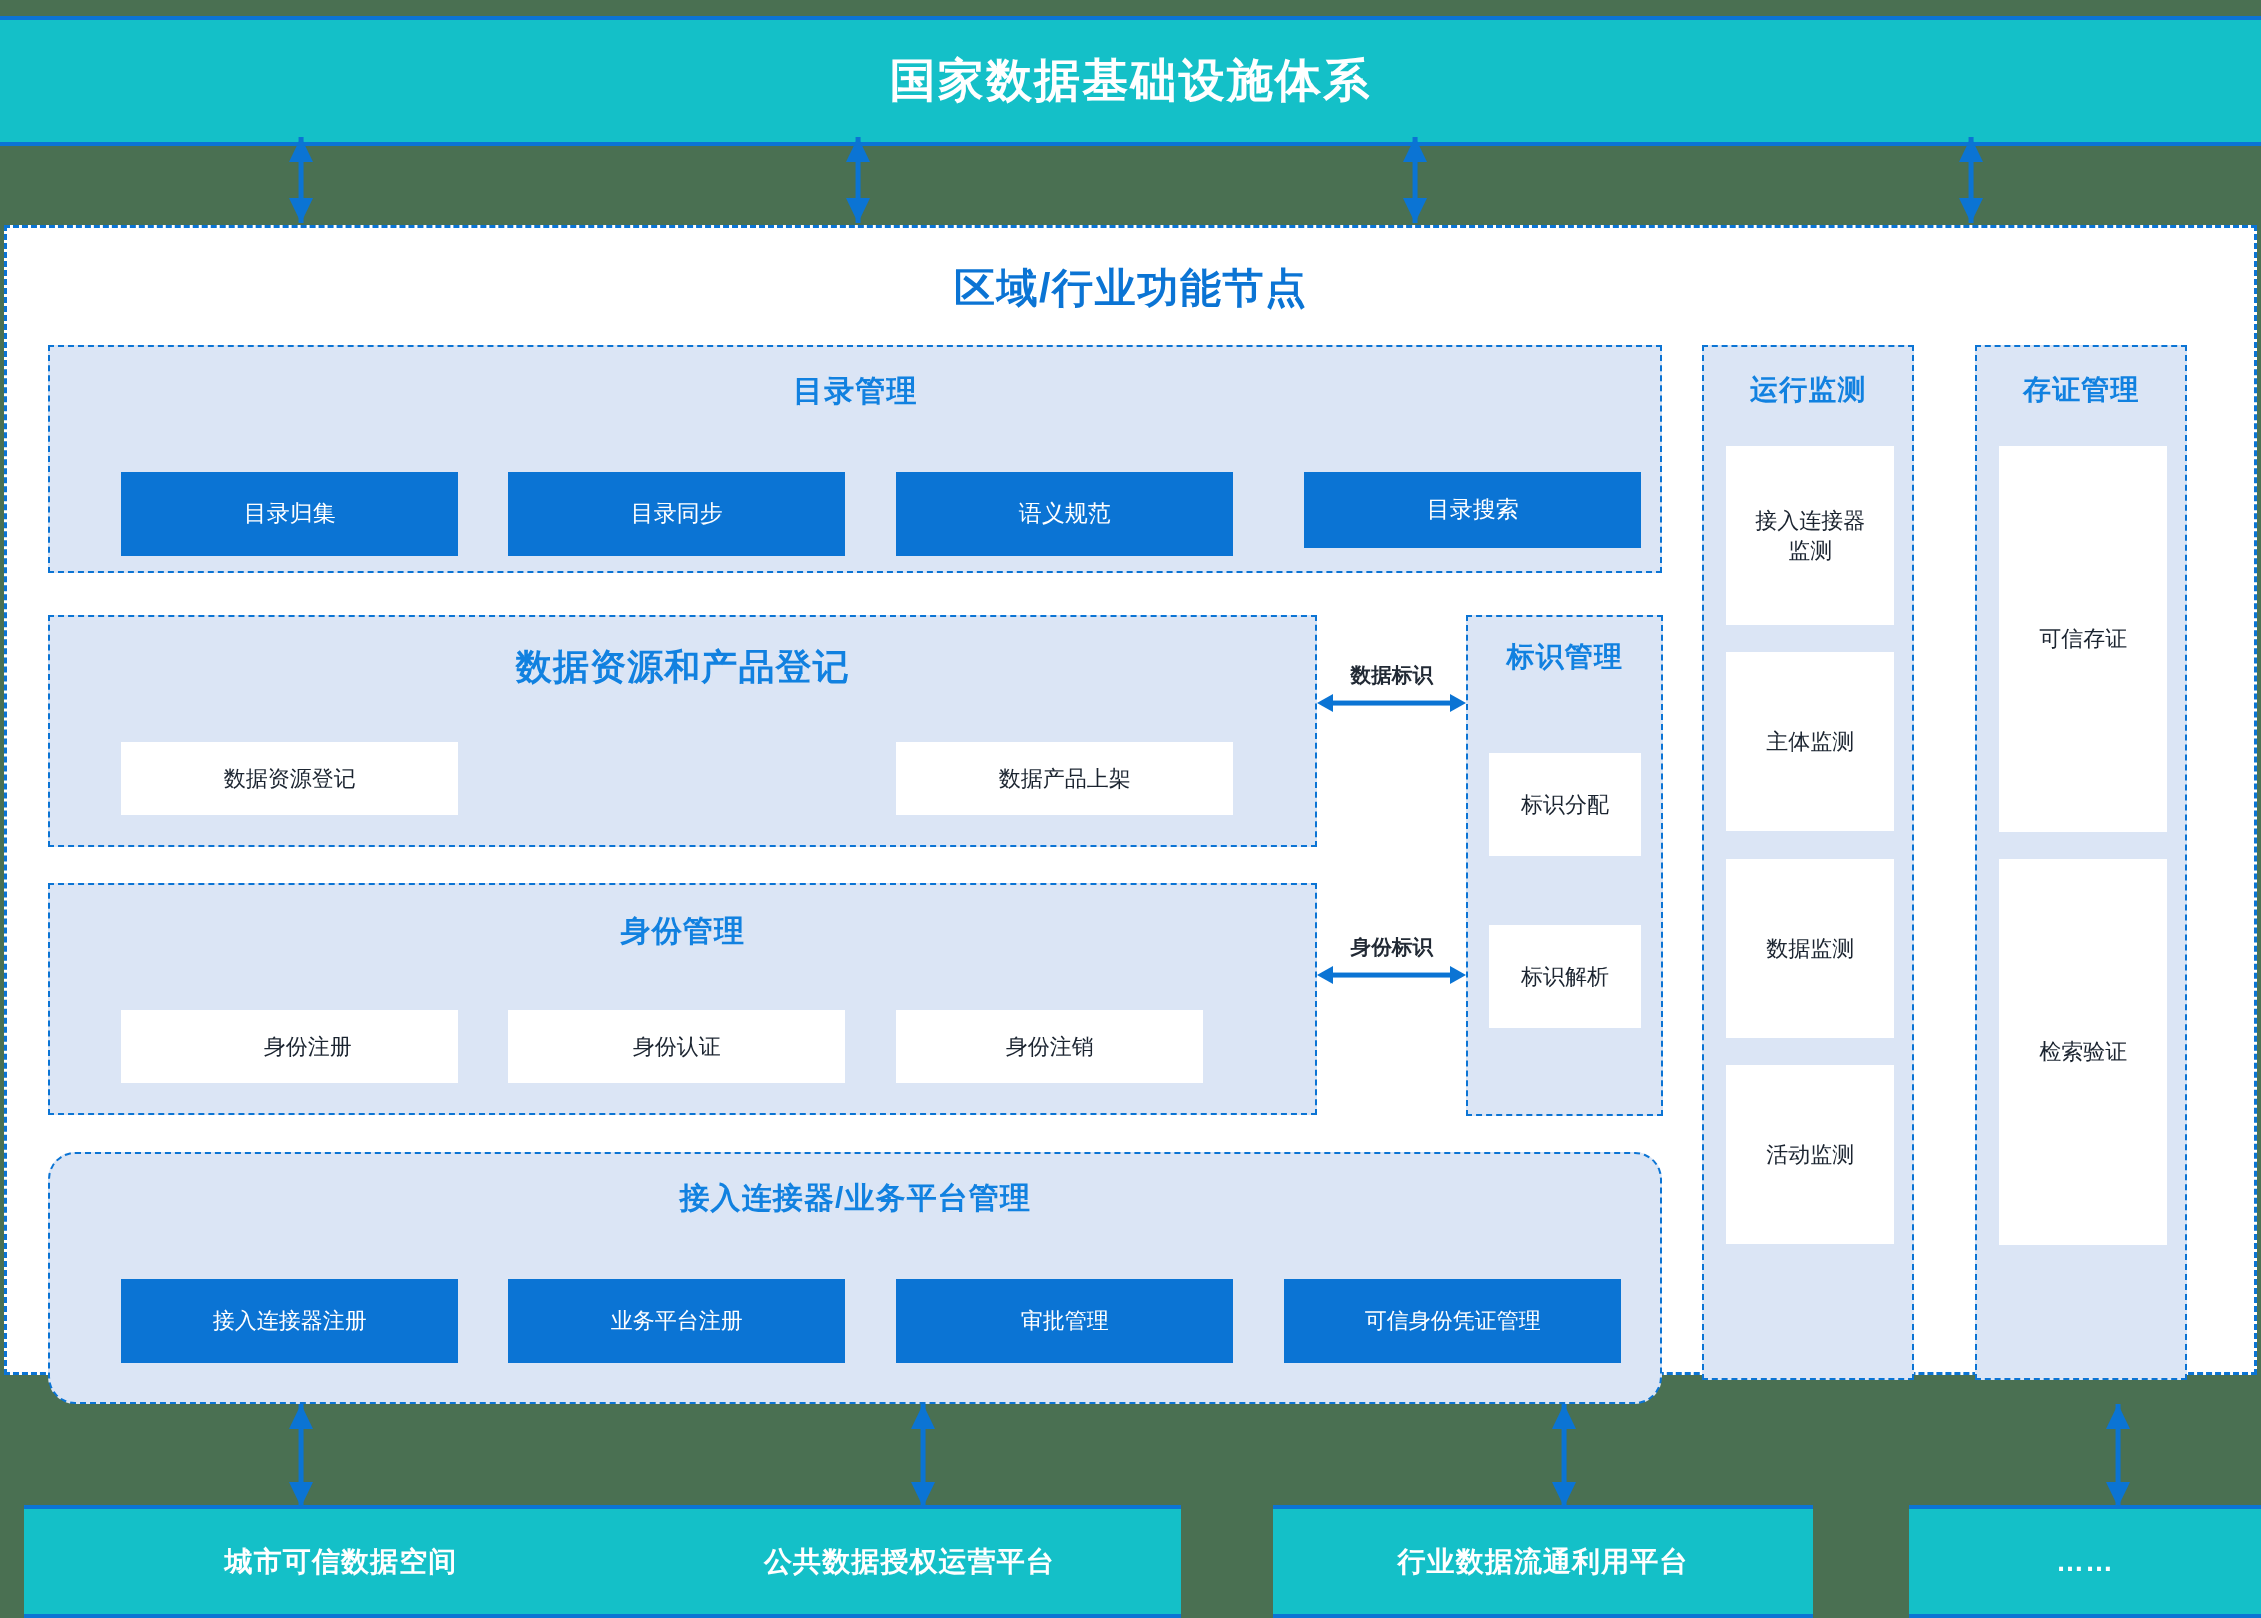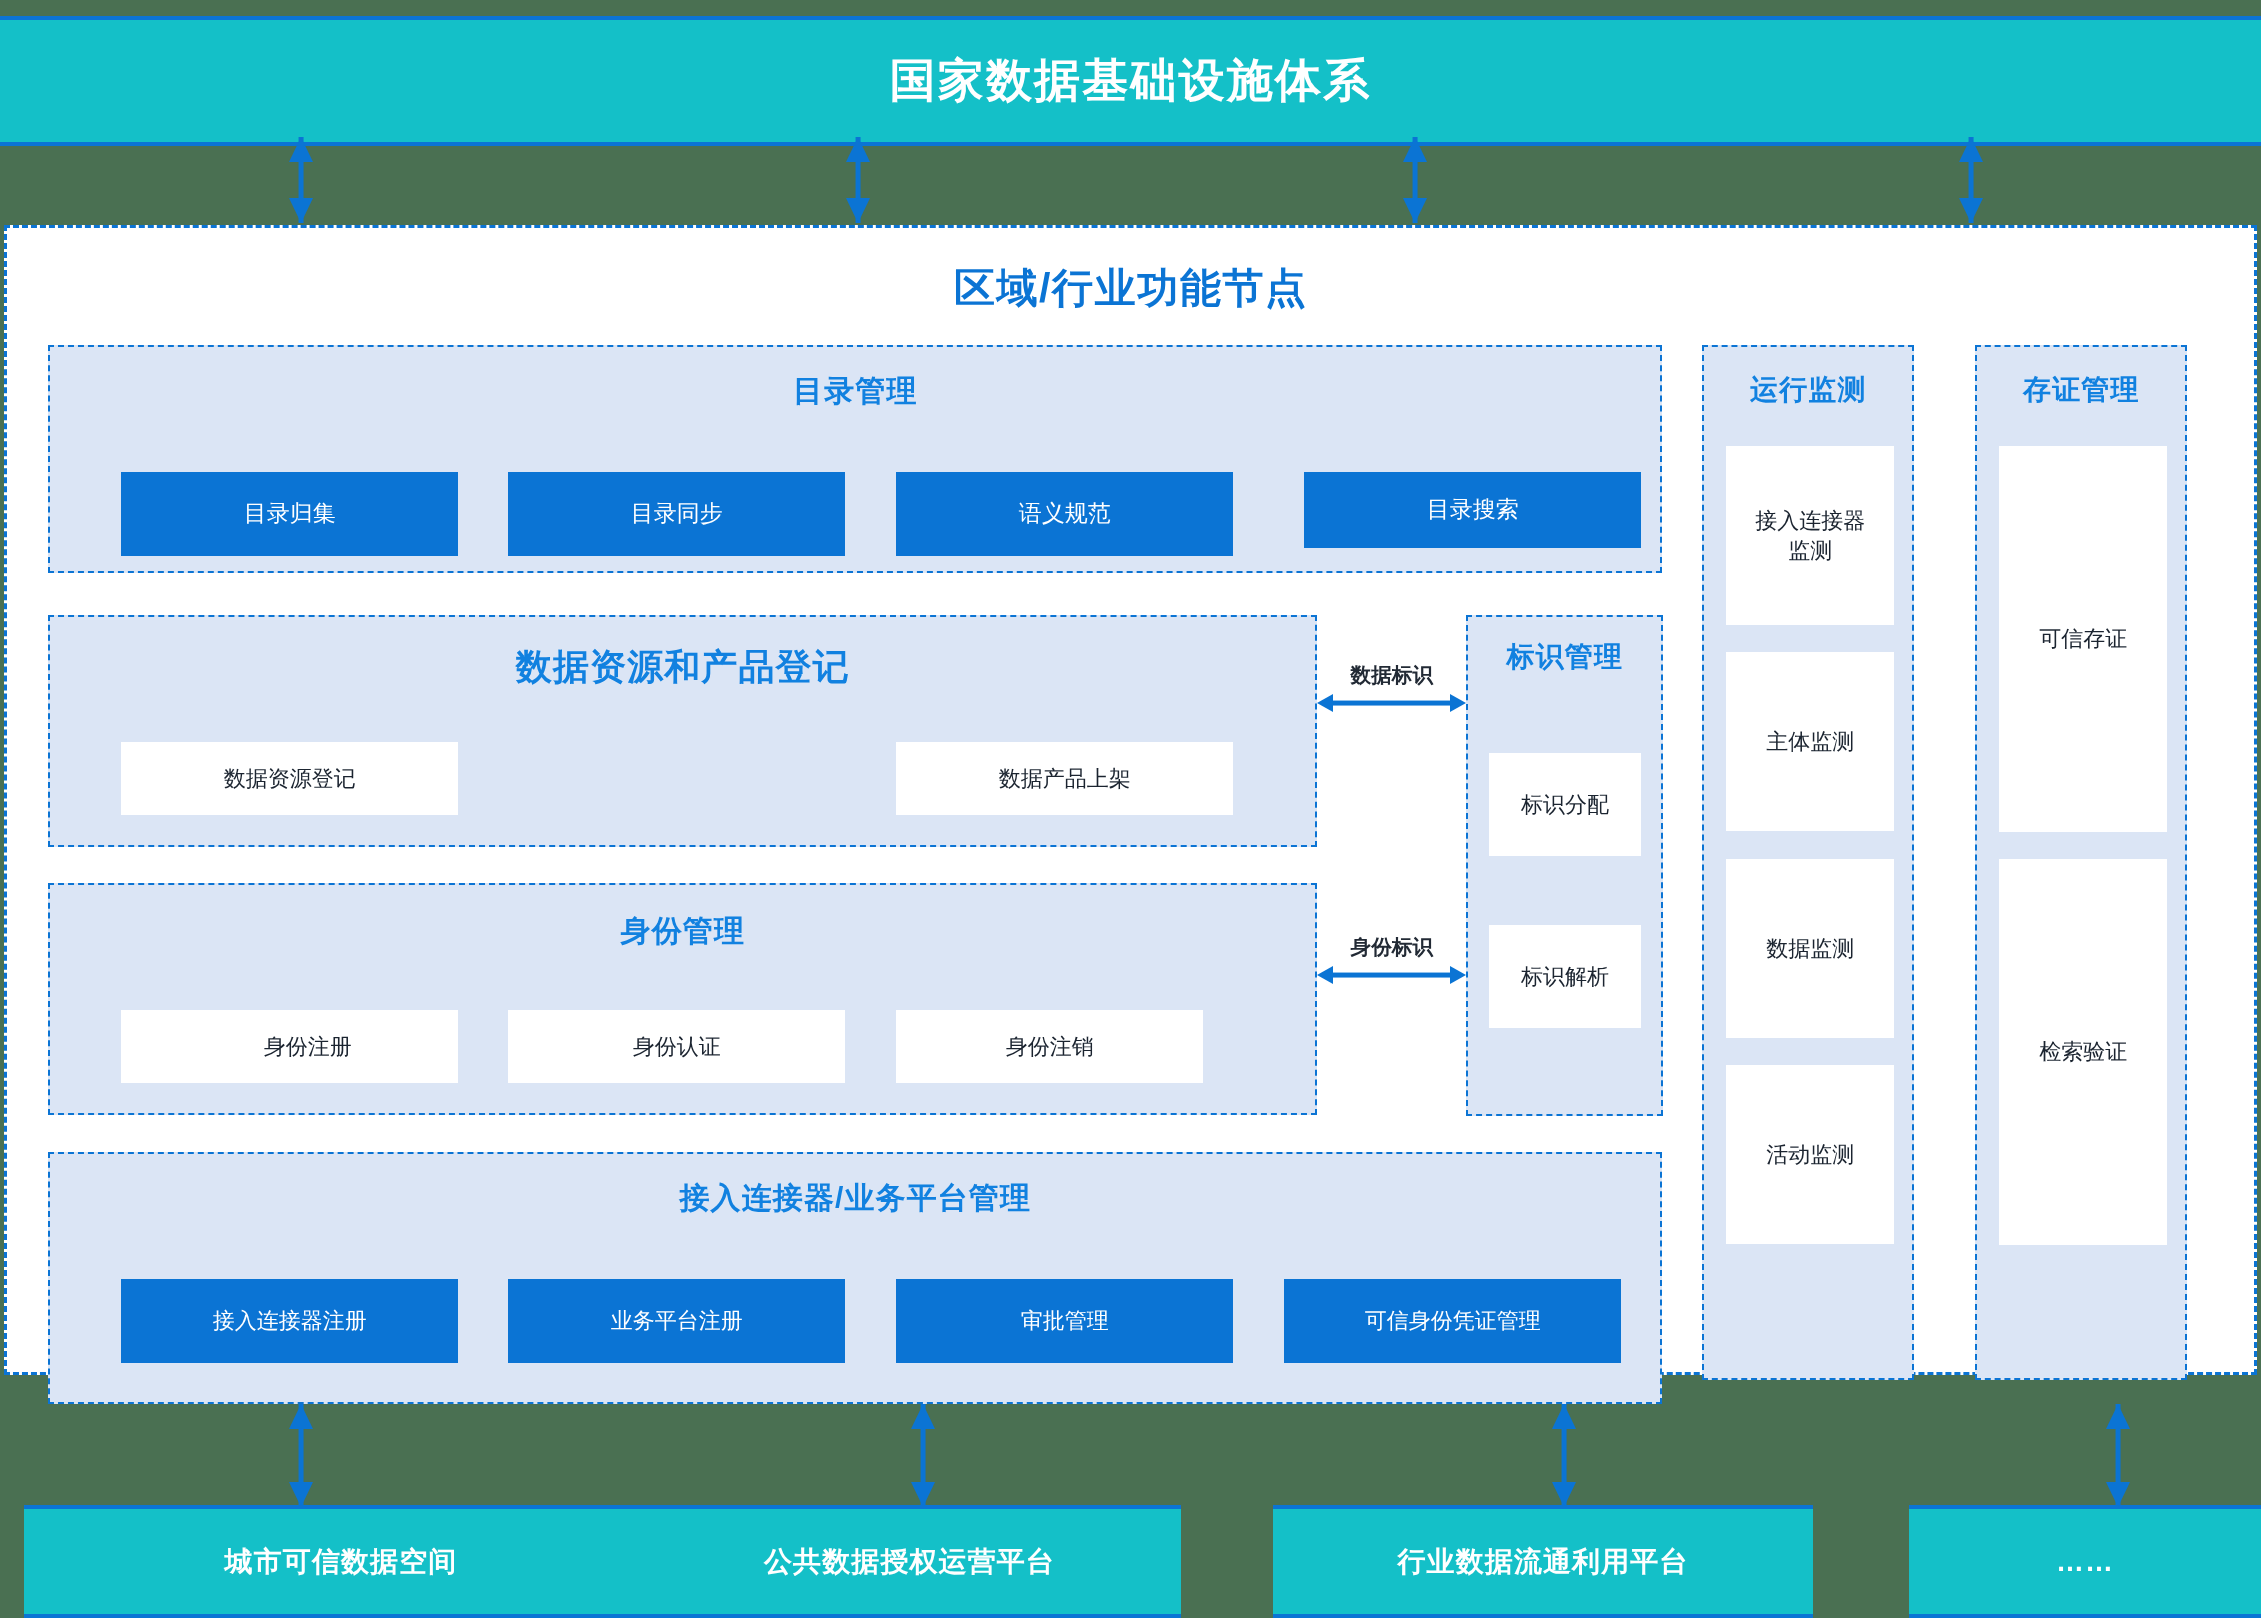--- a/index.html
+++ b/index.html
@@ -213,21 +213,21 @@
       <div class="cell white" style="left:846px; top:125px; width:337px; height:73px; font-size:22px;">数据产品上架</div>
     </div>
 
     <div class="panel" style="left:41px; top:655px; width:1269px; height:232px;">
       <div class="panel-title" style="margin-top:26px; font-size:30px;">身份管理</div>
       <div class="cell white" style="left:71px; top:125px; width:337px; height:73px; font-size:22px;padding-left:36px;">身份注册</div>
       <div class="cell white" style="left:458px; top:125px; width:337px; height:73px; font-size:22px;">身份认证</div>
       <div class="cell white" style="left:846px; top:125px; width:307px; height:73px; font-size:22px;">身份注销</div>
     </div>
 
-    <div class="panel" style="left:41px; top:924px; width:1614px; height:252px;">
+    <div class="panel" style="left:41px; top:924px; width:1614px; height:252px;border-radius:27px;">
       <div class="panel-title" style="margin-top:24px; font-size:30px;">接入连接器/业务平台管理</div>
       <div class="cell blue" style="left:71px; top:125px; width:337px; height:84px; font-size:22px;">接入连接器注册</div>
       <div class="cell blue" style="left:458px; top:125px; width:337px; height:84px; font-size:22px;">业务平台注册</div>
       <div class="cell blue" style="left:846px; top:125px; width:337px; height:84px; font-size:22px;">审批管理</div>
       <div class="cell blue" style="left:1234px; top:125px; width:337px; height:84px; font-size:22px;">可信身份凭证管理</div>
     </div>
 
     <div class="panel" style="left:1459px; top:387px; width:197px; height:501px;">
       <div class="panel-title" style="margin-top:20.6px; font-size:28px;">标识管理</div>
       <div class="cell white" style="left:20.6px; top:136px; width:152px; height:103px; font-size:22px;">标识分配</div>

